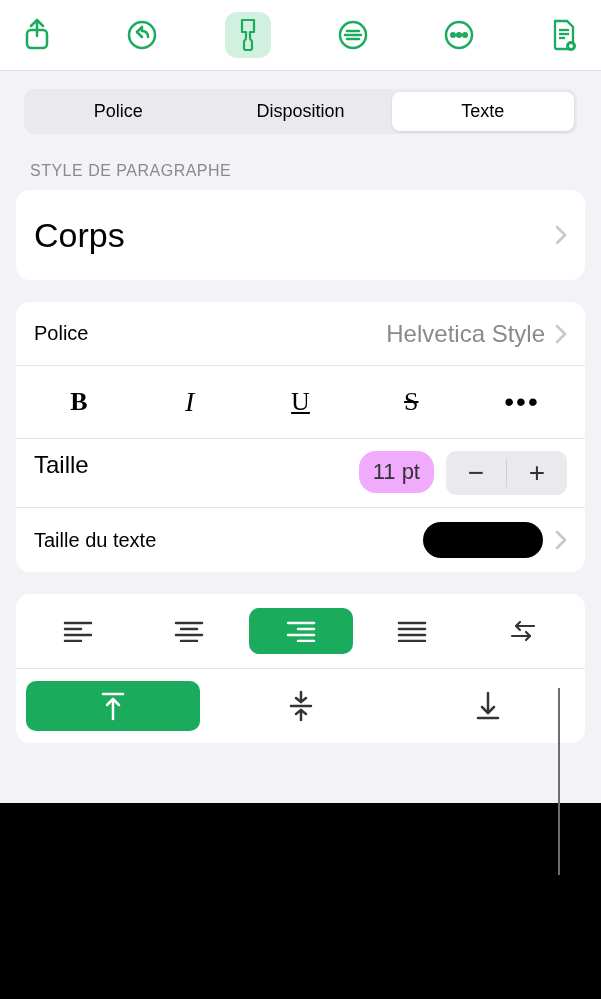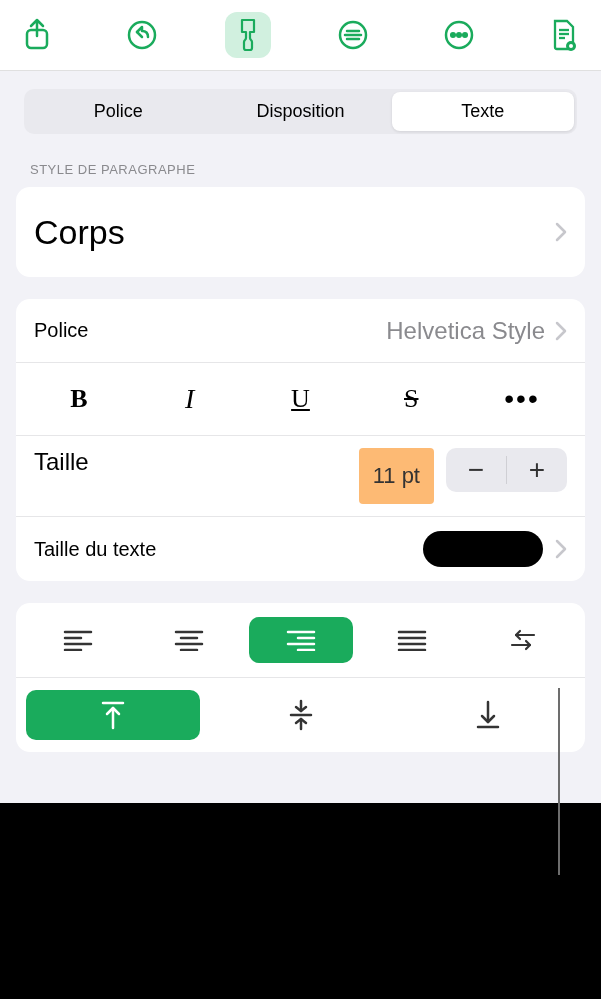--- a/index.html
+++ b/index.html
@@ -48,21 +48,21 @@
       border-radius: 8px;
       color: #000;
       border: none;
       background: transparent;
     }
     .tab.selected {
       background: #fff;
       box-shadow: 0 1px 3px rgba(0,0,0,0.1);
     }
     .section-label {
-      font-size: 13px;
+      font-size: 16px;
       color: #8a8a8e;
       letter-spacing: 0.5px;
       margin: 28px 30px 10px 30px;
     }
     .card {
       background: #fff;
       margin: 0 16px 22px 16px;
       border-radius: 14px;
       overflow: hidden;
     }
@@ -118,23 +118,23 @@
     .style-btn.strike { text-decoration: line-through; font-family: Georgia, serif; }
     .style-btn.more { font-size: 28px; letter-spacing: 2px; }
     .size-row {
       display: flex;
       align-items: flex-start;
       padding: 12px 18px;
       border-bottom: 1px solid #e6e6e8;
     }
     .size-label { font-size: 24px; flex: 1; }
     .size-value {
-      background: #fdba74;
-      border-radius: 4px;
-      padding: 15px 14px;
+      background: #f0abfc;
+      border-radius: 17px;
+      padding: 8px 14px;
       font-size: 22px;
       color: #333;
       margin-right: 12px;
     }
     .stepper {
       display: flex;
       background: #e9e9ee;
       border-radius: 10px;
       overflow: hidden;
     }

